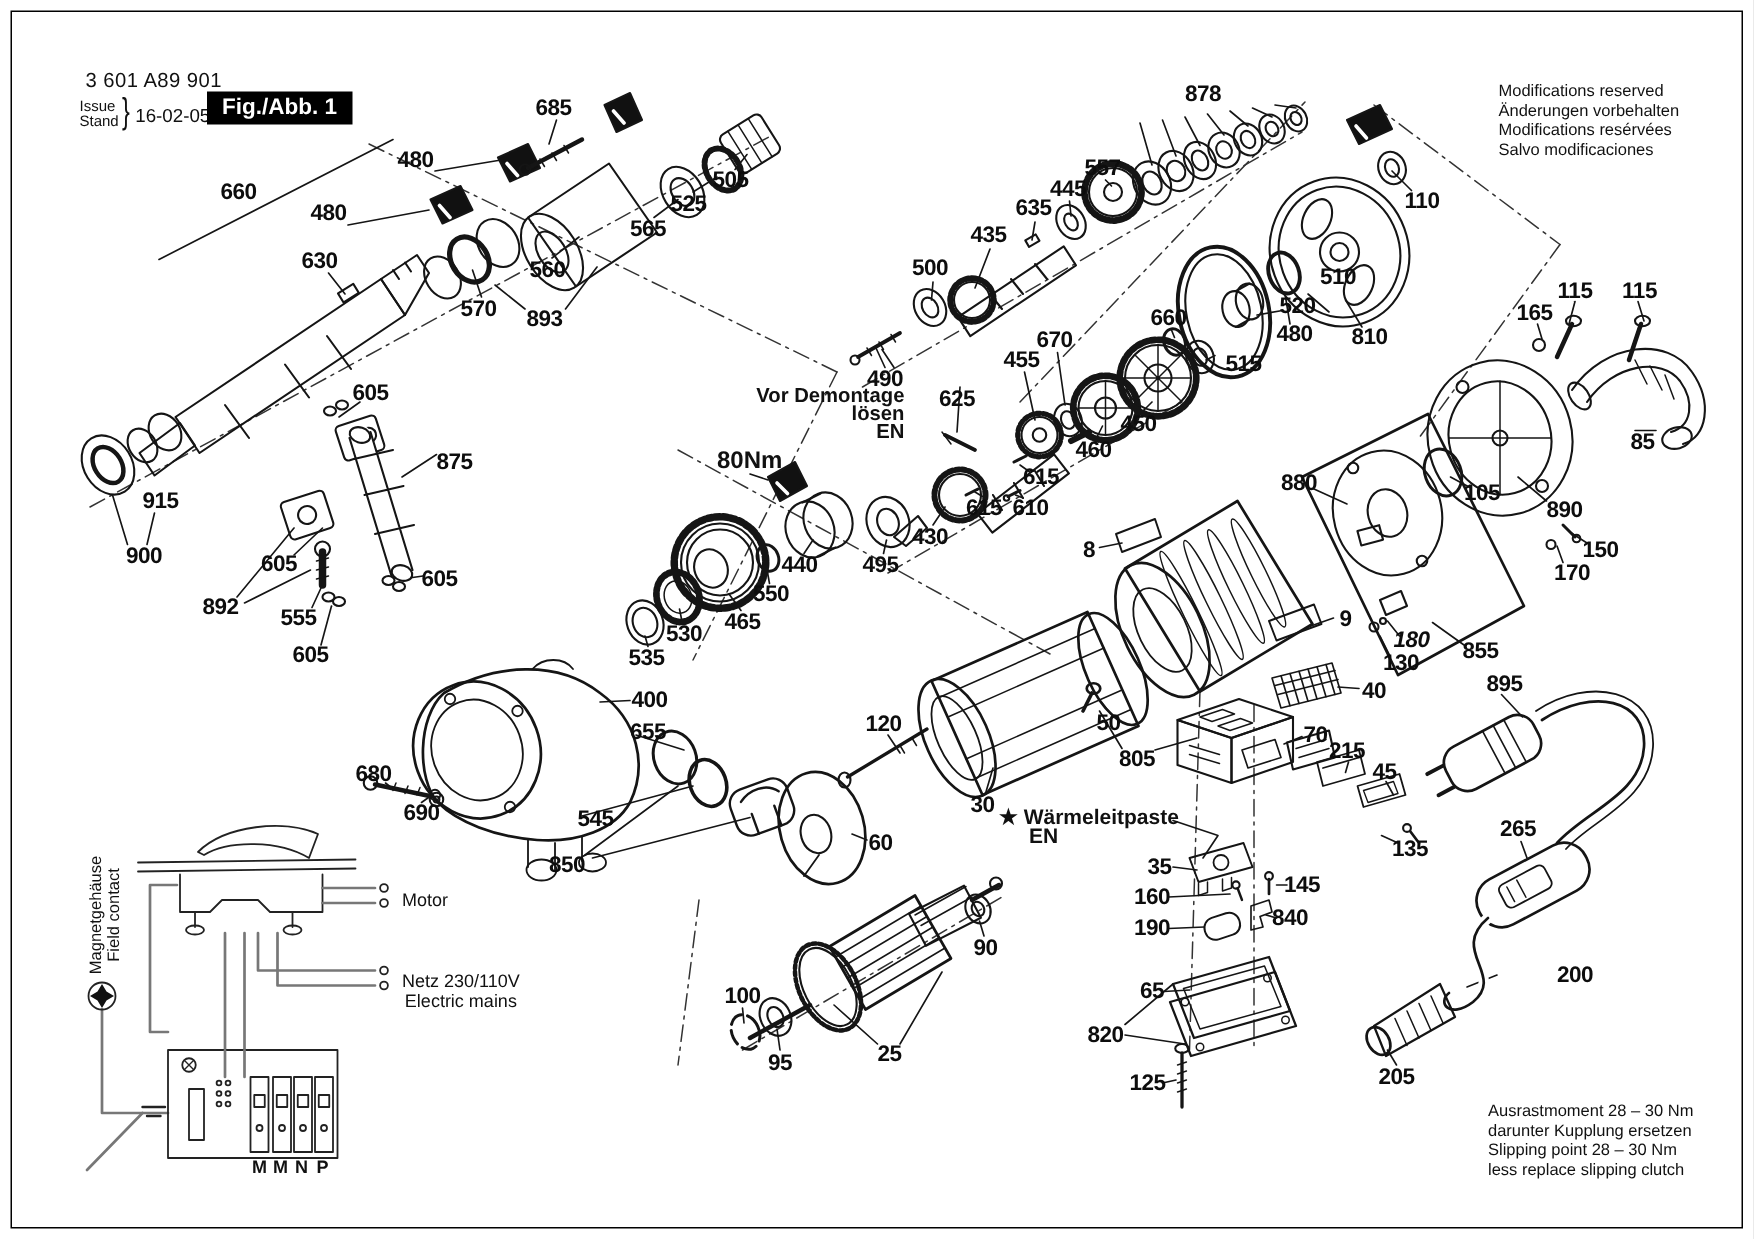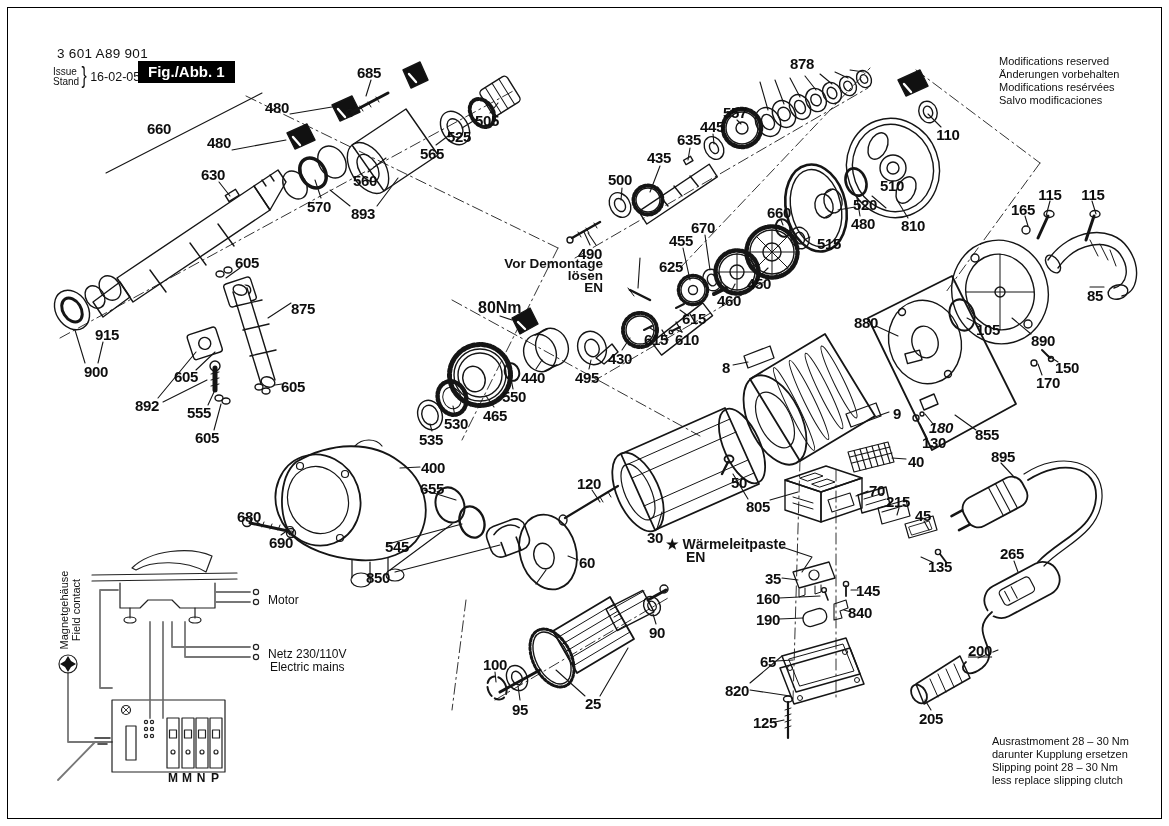--- a/index.html
+++ b/index.html
@@ -555,21 +555,21 @@
       <span class="plabel" style="left: 319px; top: 206px;">570</span>
       <span class="plabel" style="left: 363px; top: 213px;">893</span>
       <span class="plabel" style="left: 620px; top: 179px;">500</span>
       <span class="plabel" style="left: 659px; top: 157px;">435</span>
       <span class="plabel" style="left: 689px; top: 139px;">635</span>
       <span class="plabel" style="left: 712px; top: 126px;">445</span>
       <span class="plabel" style="left: 735px; top: 112px;">557</span>
       <span class="plabel" style="left: 802px; top: 63px;">878</span>
       <span class="plabel" style="left: 948px; top: 134px;">110</span>
       <span class="plabel" style="left: 590px; top: 253px;">490</span>
-      <span class="plabel" style="left: 638px; top: 266px; margin-left: 33px;">625</span>
+      <span class="plabel" style="left: 638px; top: 266px;">625</span>
       <span class="plabel" style="left: 681px; top: 240px;">455</span>
       <span class="plabel" style="left: 703px; top: 227px;">670</span>
       <span class="plabel" style="left: 779px; top: 212px;">660</span>
       <span class="plabel" style="left: 865px; top: 204px;">520</span>
       <span class="plabel" style="left: 892px; top: 185px;">510</span>
       <span class="plabel" style="left: 863px; top: 223px;">480</span>
       <span class="plabel" style="left: 913px; top: 225px;">810</span>
       <span class="plabel" style="left: 829px; top: 243px;">515</span>
       <span class="plabel" style="left: 729px; top: 300px;">460</span>
       <span class="plabel" style="left: 759px; top: 283px;">450</span>
@@ -629,21 +629,21 @@
       <span class="plabel" style="left: 868px; top: 590px;">145</span>
       <span class="plabel" style="left: 860px; top: 612px;">840</span>
       <span class="plabel" style="left: 657px; top: 632px;">90</span>
       <span class="plabel" style="left: 495px; top: 664px;">100</span>
       <span class="plabel" style="left: 520px; top: 709px;">95</span>
       <span class="plabel" style="left: 593px; top: 703px;">25</span>
       <span class="plabel" style="left: 768px; top: 661px;">65</span>
       <span class="plabel" style="left: 737px; top: 690px;">820</span>
       <span class="plabel" style="left: 765px; top: 722px;">125</span>
       <span class="plabel" style="left: 1012px; top: 553px;">265</span>
-      <span class="plabel" style="left: 980px; top: 650px; text-decoration: underline;">200</span>
+      <span class="plabel" style="left: 1050px; top: 650px;">200</span>
       <span class="plabel" style="left: 931px; top: 718px;">205</span>
       <span class="term" style="left: 173px; top: 771px;">M</span>
       <span class="term" style="left: 187px; top: 771px;">M</span>
       <span class="term" style="left: 201px; top: 771px;">N</span>
       <span class="term" style="left: 215px; top: 771px;">P</span>
     </div>
 
   <div class="hdr-num">3 601 A89 901</div>
   <div class="hdr-issue">
     <div class="issue-words">

